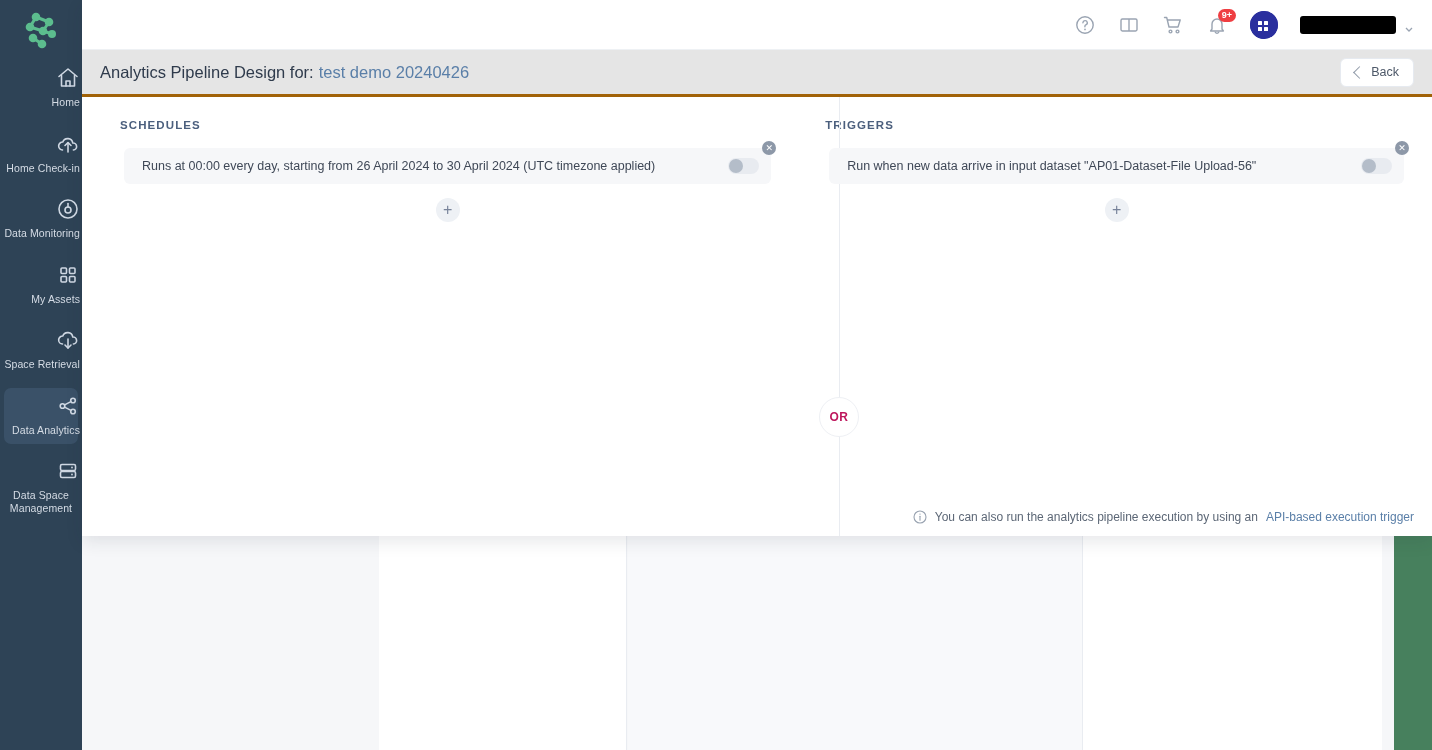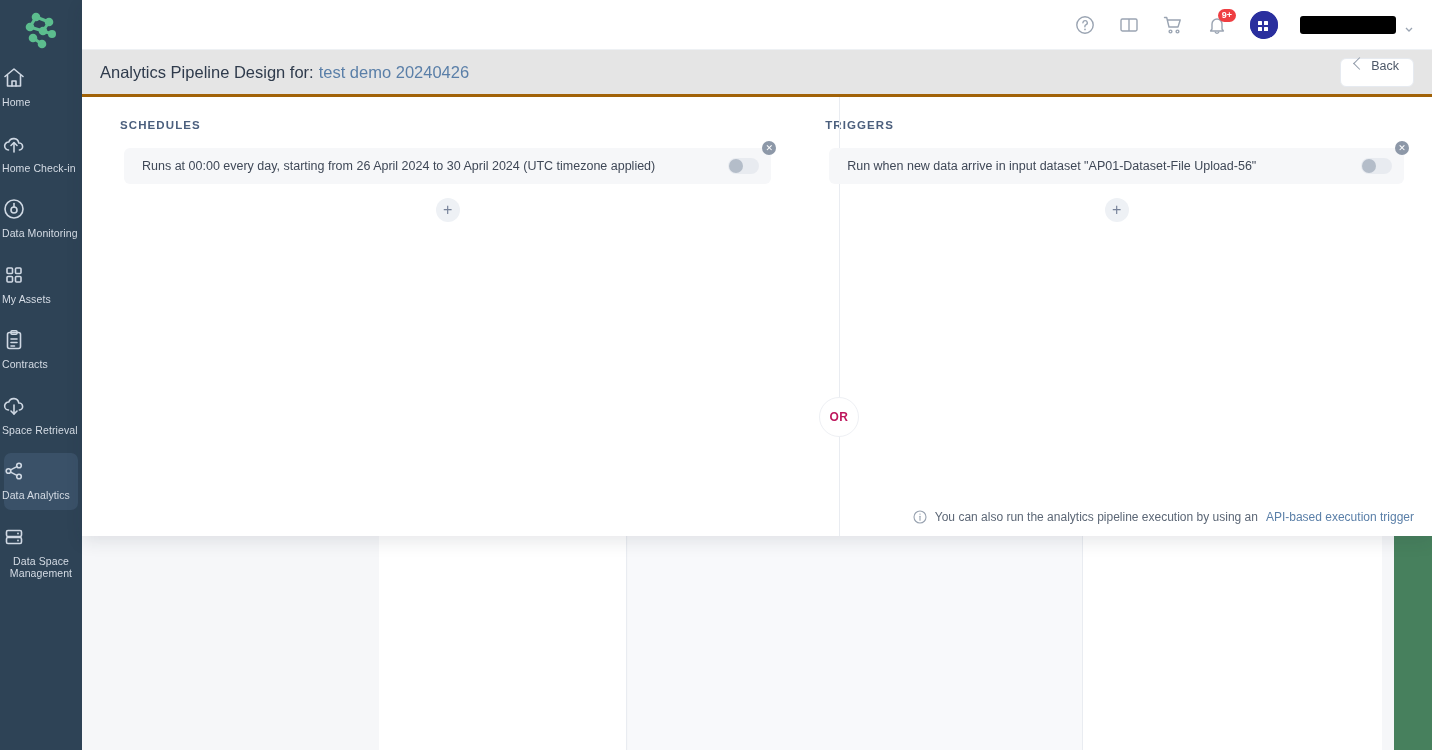--- a/index.html
+++ b/index.html
@@ -17,21 +17,21 @@
   .bg-sidebar {
     position: absolute; left: 0; top: 0; width: 82px; height: 750px;
     background: #2e4356;
   }
   .logo {
     position: absolute; left: 14px; top: 10px; width: 52px; height: 42px;
   }
   .nav-list { position: absolute; left: 0; top: 58px; width: 82px; }
   .nav-item {
     position: relative; width: 82px; padding: 8px 2px 8px;
-    display: flex; flex-direction: column; align-items: flex-start;
+    display: flex; flex-direction: column; align-items: flex-end;
     cursor: pointer; margin-bottom: 7px;
   }
   .nav-item.active::before {
     content: ""; position: absolute; left: 4px; right: 4px; top: 2px; bottom: 0;
     background: #3a5168; border-radius: 7px;
   }
   .nav-icon { position: relative; width: 24px; height: 24px; color: #cfd8e3; }
   .nav-icon svg { width: 24px; height: 24px; display: block; }
   .nav-label {
     position: relative; margin-top: 6px; font-size: 10.5px; line-height: 12.5px;
@@ -113,21 +113,21 @@
   }
   .modal-title-bar {
     height: 47px; background: #e5e5e5; border-bottom: 3px solid #a16207;
     display: flex; align-items: center; padding: 0 18px 0 18px;
   }
   .page-title { font-size: 16.5px; color: #2f3b4c; }
   .page-title .sub { color: #5a7fa8; margin-left: 5px; }
   .back-btn {
     margin-left: auto; border: 1px solid #e6eaf0; background: #fff;
     border-radius: 6px; height: 29px; padding: 0 14px;
-    display: flex; gap: 7px;
+    display: flex; align-items: center; gap: 7px;
     font-size: 12.5px; color: #4d5868; cursor: pointer;
   }
   .back-chev { width: 9px; height: 9px; border-left: 1.6px solid #8f99a8; border-bottom: 1.6px solid #8f99a8; transform: rotate(45deg); }
 
   .modal-body { position: relative; height: 439px; display: flex; }
   .vdivider { position: absolute; left: 757px; top: 0; bottom: 0; width: 1px; background: #e9ecf1; }
   .or-chip {
     position: absolute; left: 737px; top: 300px; width: 40px; height: 40px;
     border-radius: 50%; background: #ffffff; border: 1px solid #eef0f4;
     display: flex; align-items: center; justify-content: center;
@@ -237,30 +237,20 @@
                 <rect x="5" y="5" width="5.5" height="5.5" rx="1"></rect>
                 <rect x="13.5" y="5" width="5.5" height="5.5" rx="1"></rect>
                 <rect x="5" y="13.5" width="5.5" height="5.5" rx="1"></rect>
                 <rect x="13.5" y="13.5" width="5.5" height="5.5" rx="1"></rect>
               </svg>
           </span>
           <span class="nav-label">My Assets</span>
         </div>
 
 
-        <div class="nav-item">
-          <span class="nav-icon">
-            <svg viewBox="0 0 24 24" fill="none" stroke="currentColor" stroke-width="1.6" stroke-linecap="round" stroke-linejoin="round">
-                <rect x="5.5" y="4.5" width="13" height="16" rx="2"></rect>
-                <rect x="9" y="2.8" width="6" height="3.4" rx="1"></rect>
-                <path d="M9 11h6M9 14.5h6M9 18h3.5"></path>
-              </svg>
-          </span>
-          <span class="nav-label">Contracts</span>
-        </div>
 
         <div class="nav-item">
           <span class="nav-icon">
             <svg viewBox="0 0 24 24" fill="none" stroke="currentColor" stroke-width="1.6" stroke-linecap="round" stroke-linejoin="round">
                 <path d="M6.5 16a4 4 0 0 1 .3-8 5.2 5.2 0 0 1 10 1 3.5 3.5 0 0 1 .6 7"></path>
                 <path d="M12 11v9"></path>
                 <path d="M9 17l3 3 3-3"></path>
               </svg>
           </span>
           <span class="nav-label">Space Retrieval</span>

